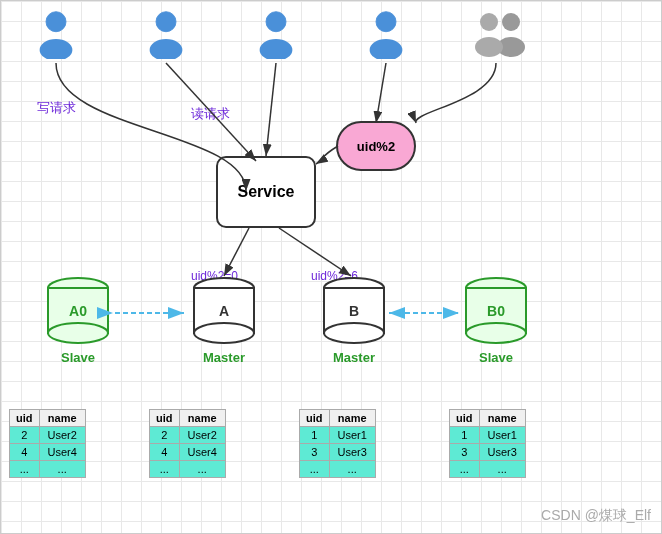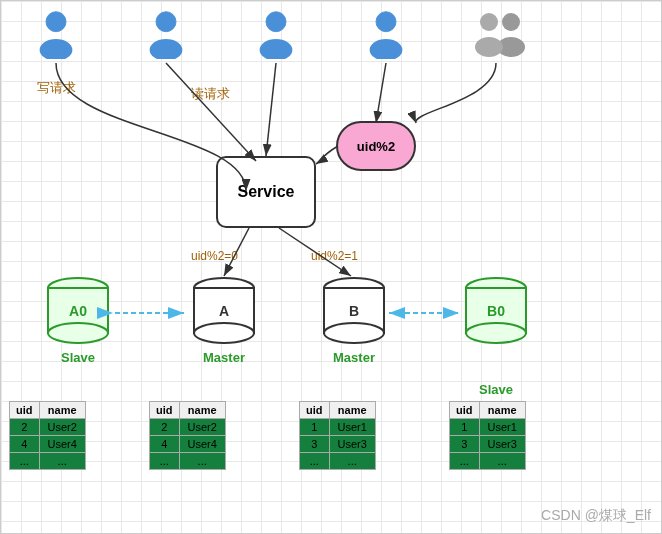--- a/index.html
+++ b/index.html
@@ -84,21 +84,22 @@
       align-items: center;
       justify-content: center;
       font-size: 13px;
       font-weight: bold;
     }
 
     
     .label {
       position: absolute;
       font-size: 13px;
-      color: #a16207;
+      color: #6d28d9;
+      margin-top: 20px;
     }
 
     
     .db-container {
       position: absolute;
       display: flex;
       flex-direction: column;
       align-items: center;
     }
 
@@ -112,22 +113,23 @@
     
     .cylinder-svg {
       display: block;
     }
 
     
     .data-table {
       position: absolute;
       border-collapse: collapse;
       font-size: 11px;
-      background: #15803d;
+      background: #5eead4;
       border: 1px solid #aaa;
+      margin-top: 8px;
     }
 
     .data-table th {
       border: 1px solid #aaa;
       padding: 2px 6px;
       background: #f0f0f0;
       font-weight: bold;
       text-align: center;
     }
 
@@ -209,21 +211,21 @@
     <div class="uid-bubble">
       <span>uid%2</span>
     </div>
 
     <div class="service-box">
       <span>Service</span>
     </div>
 
     <div class="label" style="left:190px; top:248px; font-size:12px;">uid%2=0</div>
 
-    <div class="label" style="left:310px; top:248px; font-size:12px;">uid%2=1</div>
+    <div class="label" style="left:310px; top:248px; font-size:12px;">uid%2=6</div>
 
     <div class="db-container" style="left:188px; top:275px;">
       <svg class="cylinder-svg" width="70" height="70" viewBox="0 0 70 70">
         <ellipse cx="35" cy="12" rx="30" ry="10" fill="#fff" stroke="#333" stroke-width="2"></ellipse>
         <rect x="5" y="12" width="60" height="45" fill="#fff" stroke="#333" stroke-width="2"></rect>
         <ellipse cx="35" cy="57" rx="30" ry="10" fill="#fff" stroke="#333" stroke-width="2"></ellipse>
         <text x="35" y="40" text-anchor="middle" font-size="14" font-weight="bold" fill="#333">A</text>
       </svg>
       <span class="db-sub-label">Master</span>
     </div>
@@ -241,21 +243,21 @@
     <div class="db-container" style="left:42px; top:275px;">
       <svg class="cylinder-svg" width="70" height="70" viewBox="0 0 70 70">
         <ellipse cx="35" cy="12" rx="30" ry="10" fill="#e8ffe8" stroke="#2a9a2a" stroke-width="2"></ellipse>
         <rect x="5" y="12" width="60" height="45" fill="#e8ffe8" stroke="#2a9a2a" stroke-width="2"></rect>
         <ellipse cx="35" cy="57" rx="30" ry="10" fill="#e8ffe8" stroke="#2a9a2a" stroke-width="2"></ellipse>
         <text x="35" y="40" text-anchor="middle" font-size="14" font-weight="bold" fill="#2a9a2a">A0</text>
       </svg>
       <span class="db-sub-label">Slave</span>
     </div>
 
-    <div class="db-container" style="left:460px; top:275px;gap:32px;">
+    <div class="db-container" style="left:460px; top:275px;">
       <svg class="cylinder-svg" width="70" height="70" viewBox="0 0 70 70">
         <ellipse cx="35" cy="12" rx="30" ry="10" fill="#e8ffe8" stroke="#2a9a2a" stroke-width="2"></ellipse>
         <rect x="5" y="12" width="60" height="45" fill="#e8ffe8" stroke="#2a9a2a" stroke-width="2"></rect>
         <ellipse cx="35" cy="57" rx="30" ry="10" fill="#e8ffe8" stroke="#2a9a2a" stroke-width="2"></ellipse>
         <text x="35" y="40" text-anchor="middle" font-size="14" font-weight="bold" fill="#2a9a2a">B0</text>
       </svg>
       <span class="db-sub-label">Slave</span>
     </div>
 
     <table class="data-table" style="left:8px; top:400px;">

